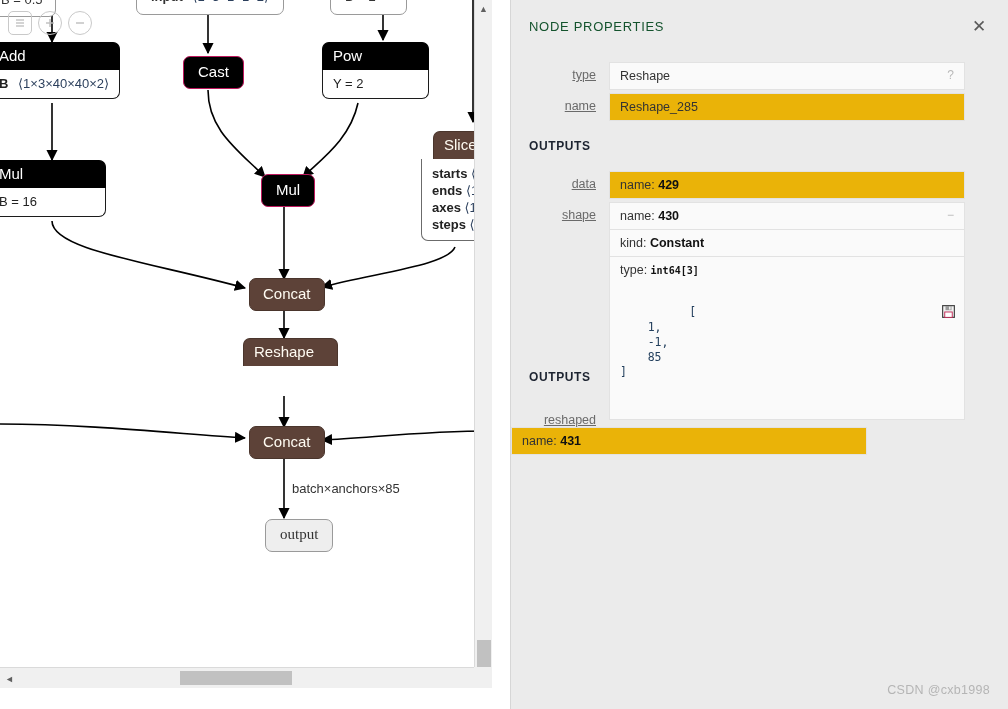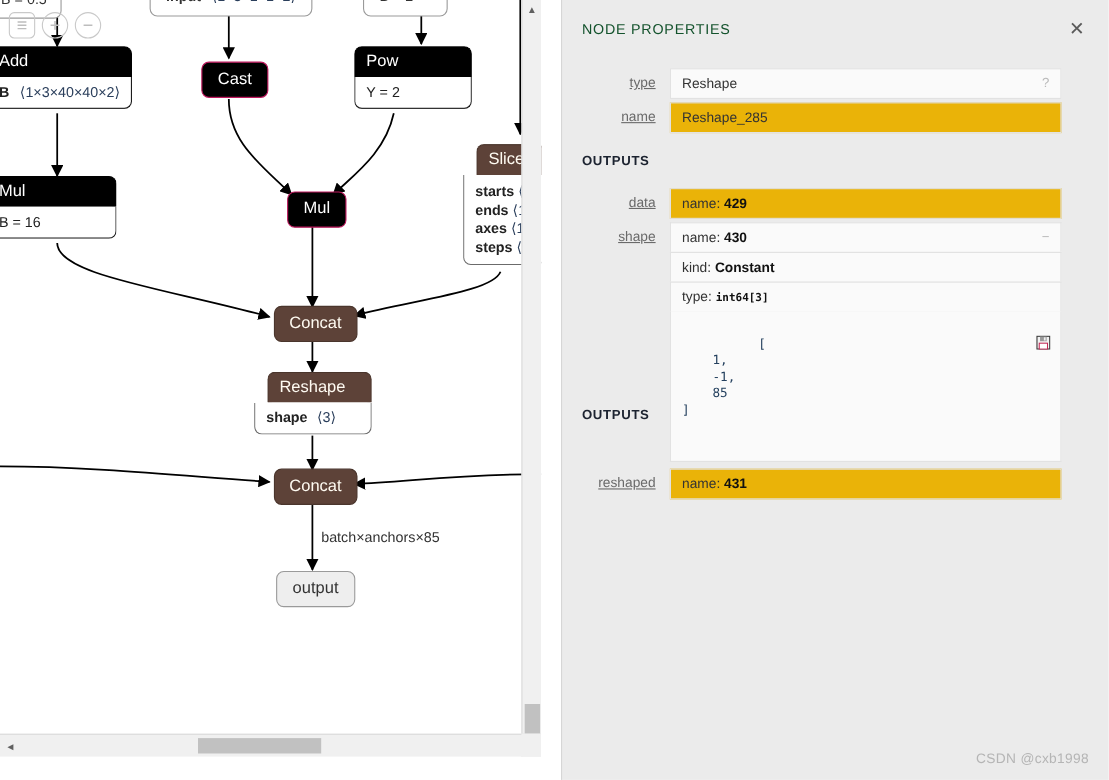--- a/index.html
+++ b/index.html
@@ -255,33 +255,29 @@
     <div class="node op solo" style="left:261px; top:174px;">
       <div class="hdr" style="padding:6px 14px 8px 14px;">Mul</div>
     </div>
 
     <div class="node lst solo" style="left:249px; top:278px;">
       <div class="hdr" style="padding:6px 13px 8px 13px;">Concat</div>
     </div>
 
     <div class="node lst withattrs" style="left:231px; top:338px; width:107px;">
       <div class="hdr">Reshape</div>
-      <div class="attrs">
-        <span class="attr-k">shape</span>
-        <span class="attr-dim" style="margin-left:5px;">⟨3⟩</span>
-      </div>
     </div>
 
     <div class="node lst solo" style="left:249px; top:426px;">
       <div class="hdr" style="padding:6px 13px 8px 13px;">Concat</div>
     </div>
 
     <div class="edge-label" style="left:292px; top:481px;">batch×anchors×85</div>
 
-    <div class="node io" style="left:251px; top:519px;">
+    <div class="node io" style="left:265px; top:519px;font-family:Liberation Serif, serif;">
       <div class="hdr">output</div>
     </div>
 
     <div class="sb-v">
       <div class="sb-arrow" style="left:4px; top:5px;">▲</div>
       <div class="sb-thumb" style="left:2px; top:640px; width:14px; height:44px;"></div>
       <div class="sb-arrow" style="left:4px; bottom:5px;">▼</div>
     </div>
 
     <div class="sb-h">
@@ -347,21 +343,21 @@
               <rect x="8.6" y="2" width="2" height="3.6" fill="#efefef"></rect>
               <rect x="3.4" y="8.6" width="9.2" height="6.6" fill="#ffffff" stroke="#c0204f" stroke-width="1.1"></rect>
             </svg>
           </span>
         </div>
       </div>
     </div>
 
     <div class="section-hd" style="top:370px;">OUTPUTS</div>
 
-    <div class="row" style="left:0; top:426px; width:478px;">
+    <div class="row" style="left:0; top:407px; width:478px;flex-direction:column;">
       <div class="row-lbl">reshaped</div>
       <div class="fld white" style="width:356px;">
         <span>name: </span><span class="fld-strong">431</span>
       </div>
     </div>
 
     <div class="watermark">CSDN @cxb1998</div>
   </div>
 
 </div>

